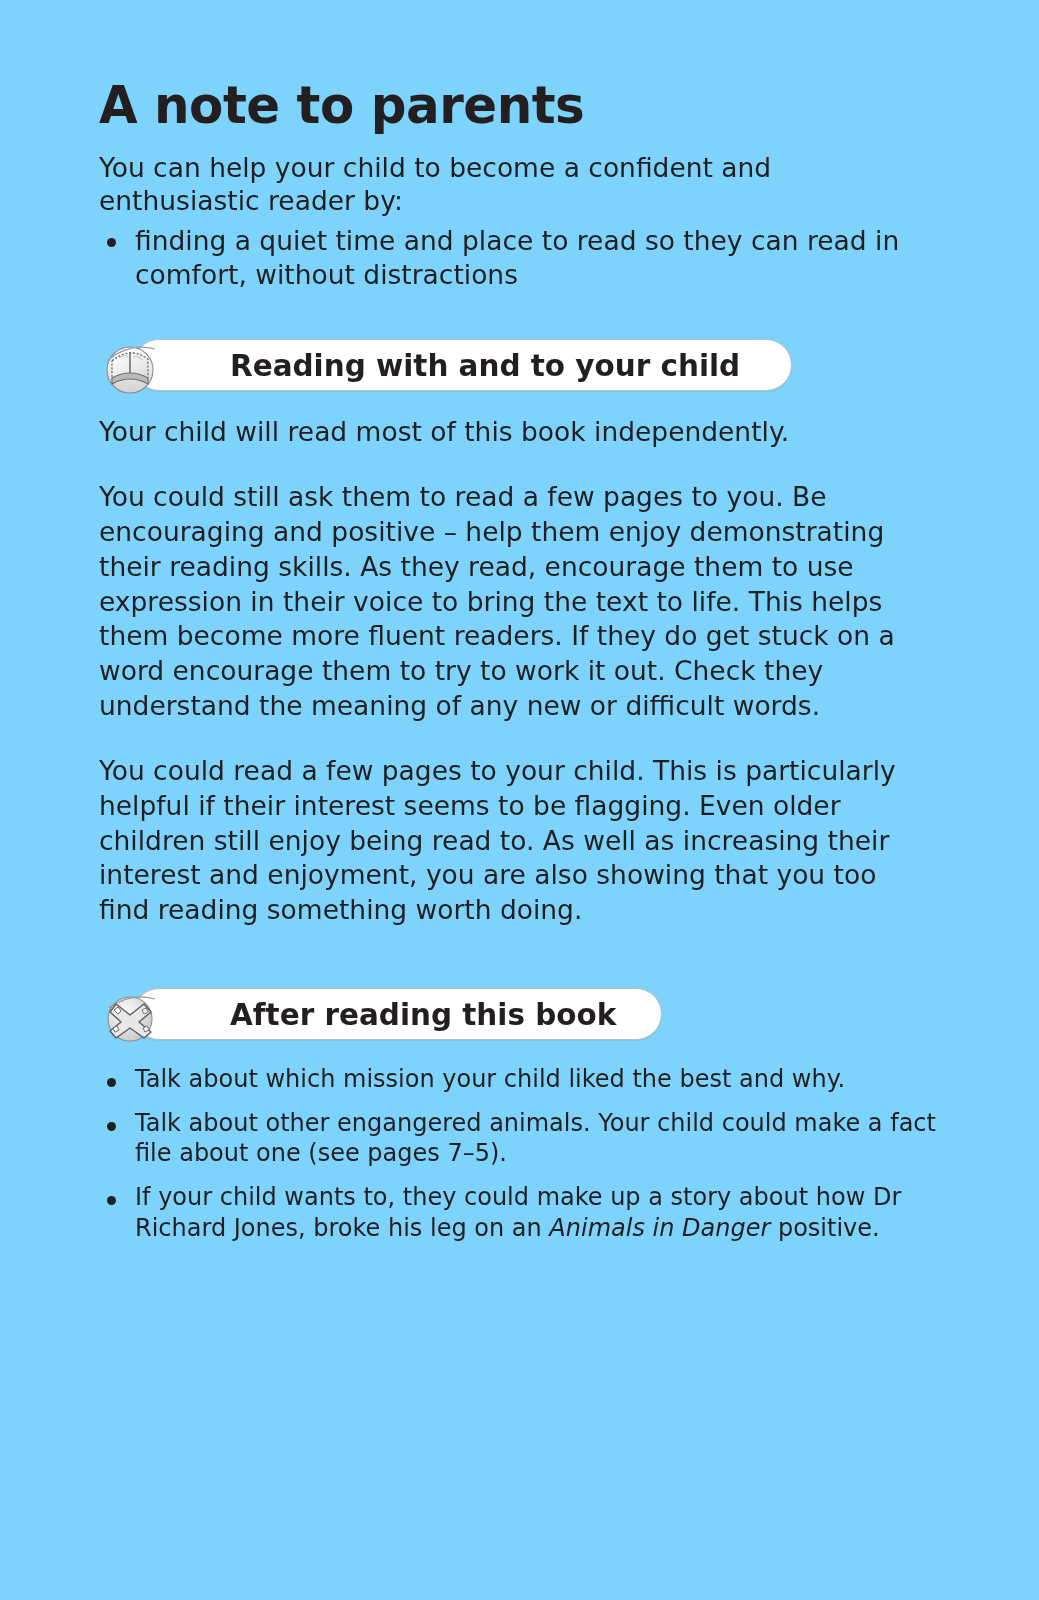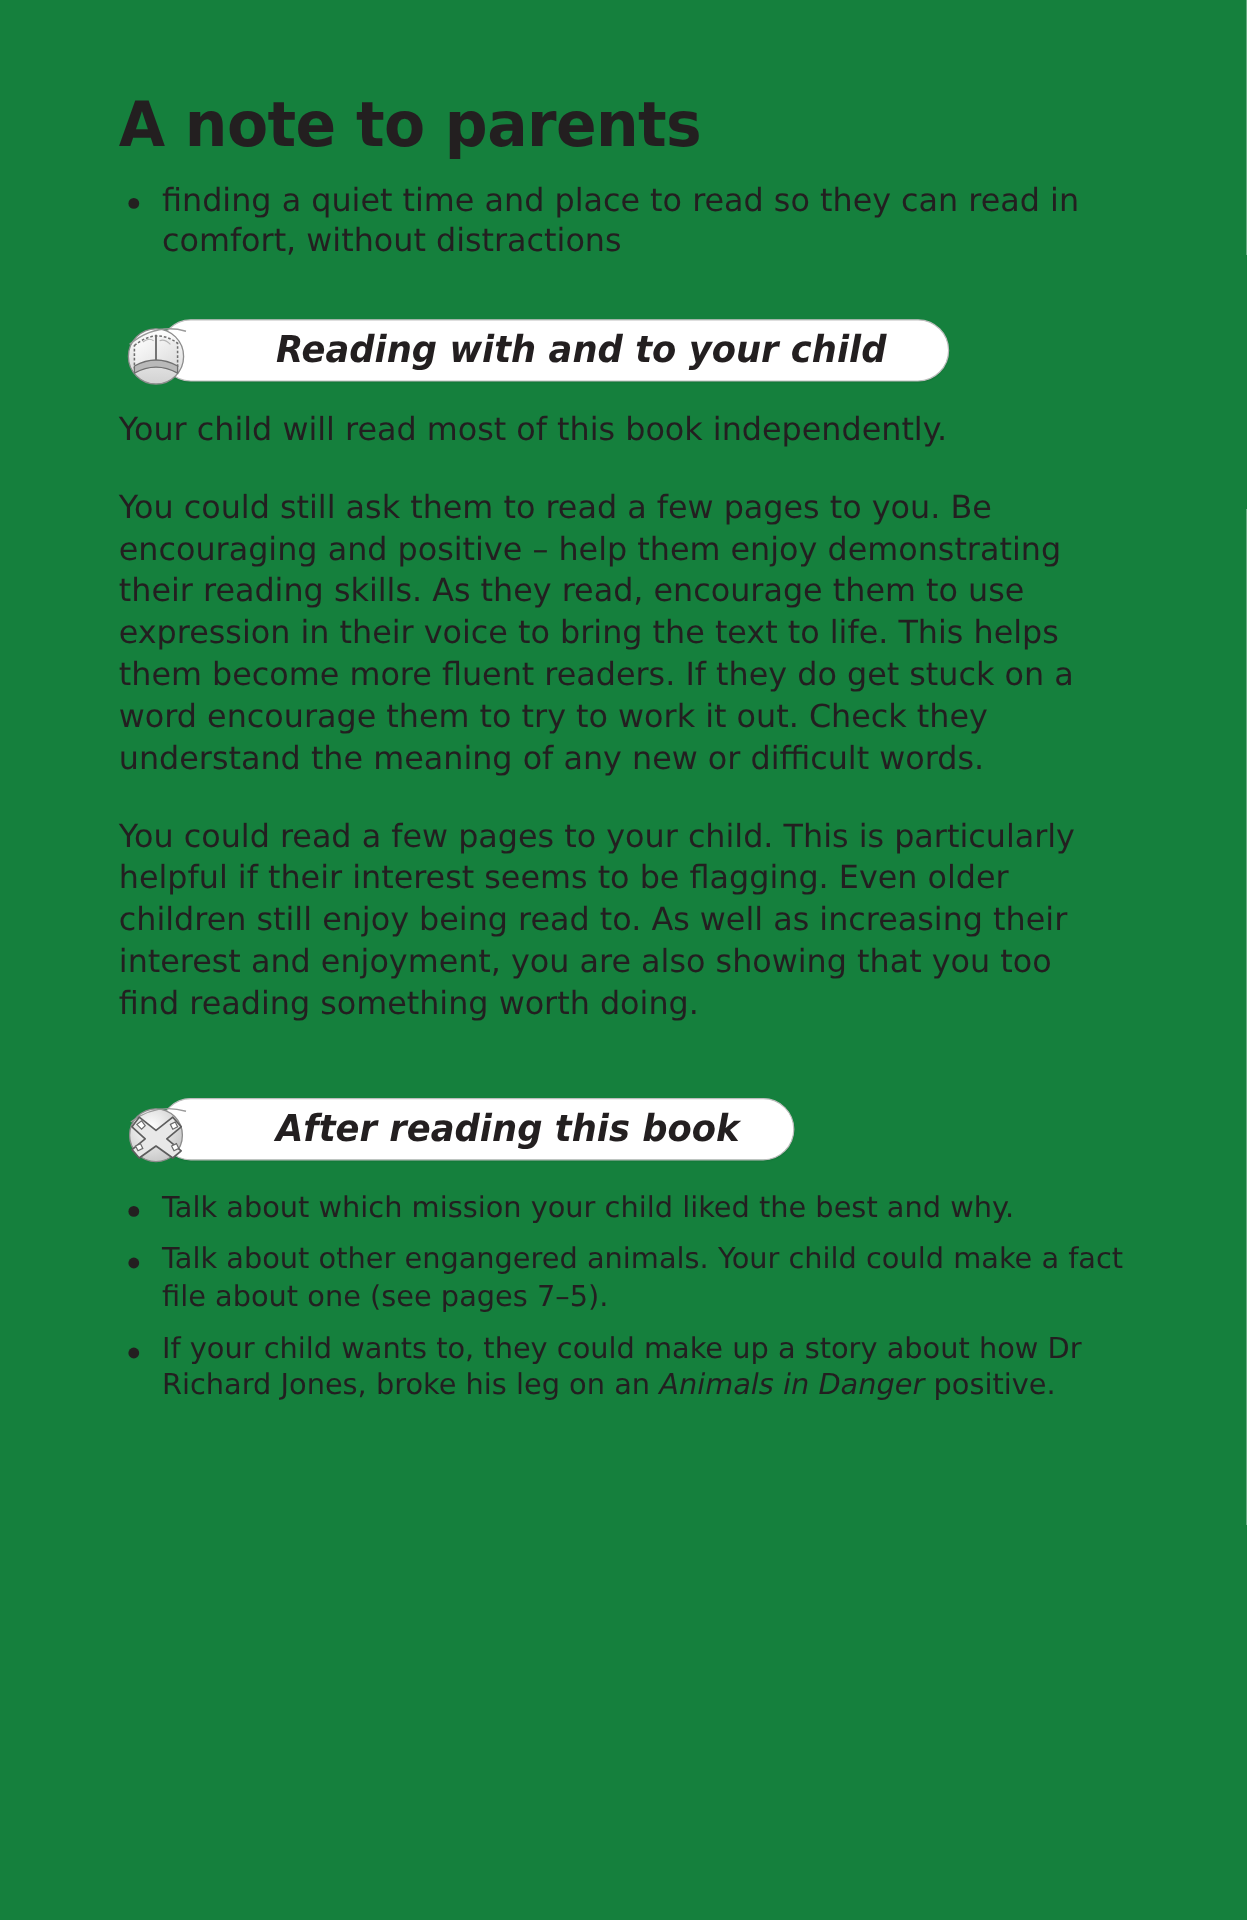--- a/index.html
+++ b/index.html
@@ -13,21 +13,21 @@
     height: 1600px;
     position: relative;
     font-family: "DejaVu Sans", sans-serif;
     color: #231f20;
     overflow: hidden;
   }
 
   .page {
     position: absolute;
     inset: 0;
-    background: #15803d;
+    background: #7dd3fc;
     padding: 0;
   }
 
   .content {
     position: absolute;
     left: 99px;
     top: 78px;
     width: 840px;
   }
 
@@ -89,21 +89,20 @@
     top: 2px;
     height: 52px;
     border: 1.6px solid #bdbdbd;
     border-radius: 26px;
     background: #ffffff;
     display: flex;
     align-items: center;
     padding: 0 24px 0 96px;
     box-sizing: border-box;
     box-shadow: 0 1px 1px rgba(0,0,0,0.07);
-    font-style: italic;
   }
   .pill-title {
     font-family: "DejaVu Sans", sans-serif;
     font-weight: bold;
     font-size: 31px;
     letter-spacing: 0px;
     color: #231f20;
     white-space: nowrap;
     transform: scaleX(0.95);
     transform-origin: left center;
@@ -154,20 +153,21 @@
   .after-list em { font-style: italic; }
 </style>
 </head>
 <body>
 
 <div class="page">
   <div class="content">
 
     <h1 class="page-title">A note to parents</h1>
 
+    <p class="intro">You can help your child to become a confident and enthusiastic reader by:</p>
 
     <ul class="bullets">
       <li>finding a quiet time and place to read so they can read in comfort, without distractions</li>
     </ul>
 
     <div class="section-head">
       <div class="pill">
         <span class="pill-title">Reading with and to your child</span>
       </div>
       <span class="badge">

